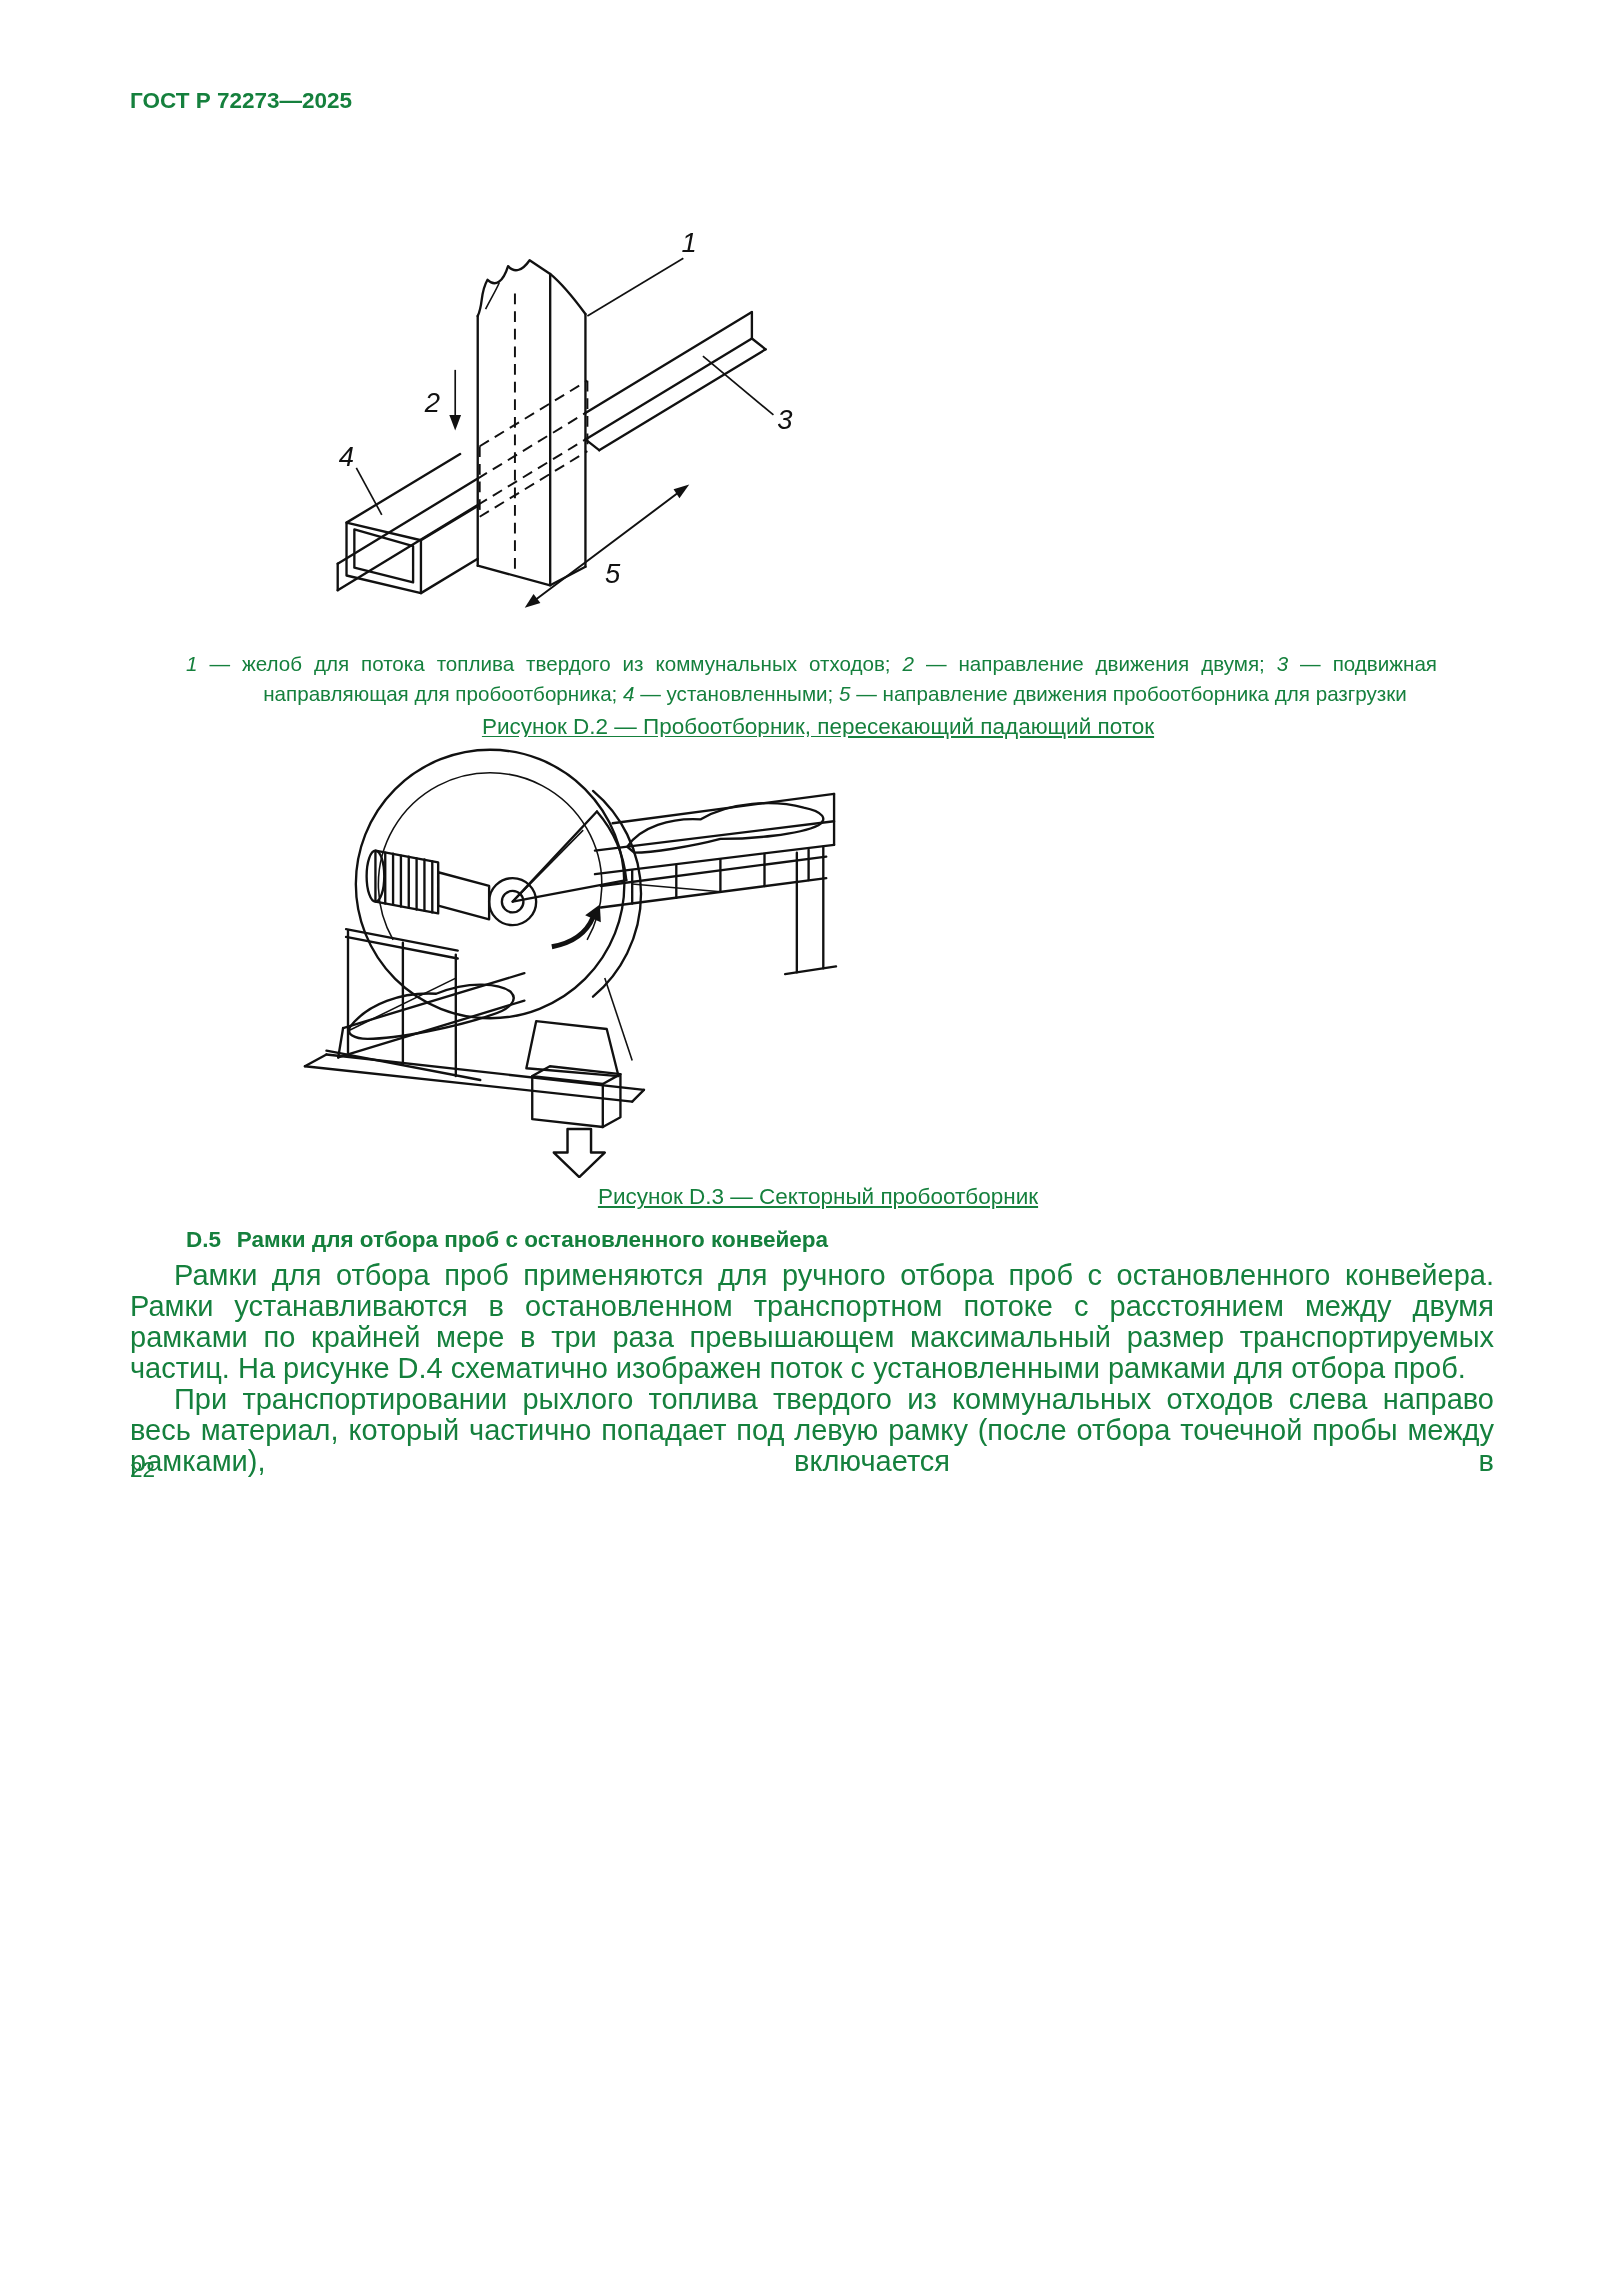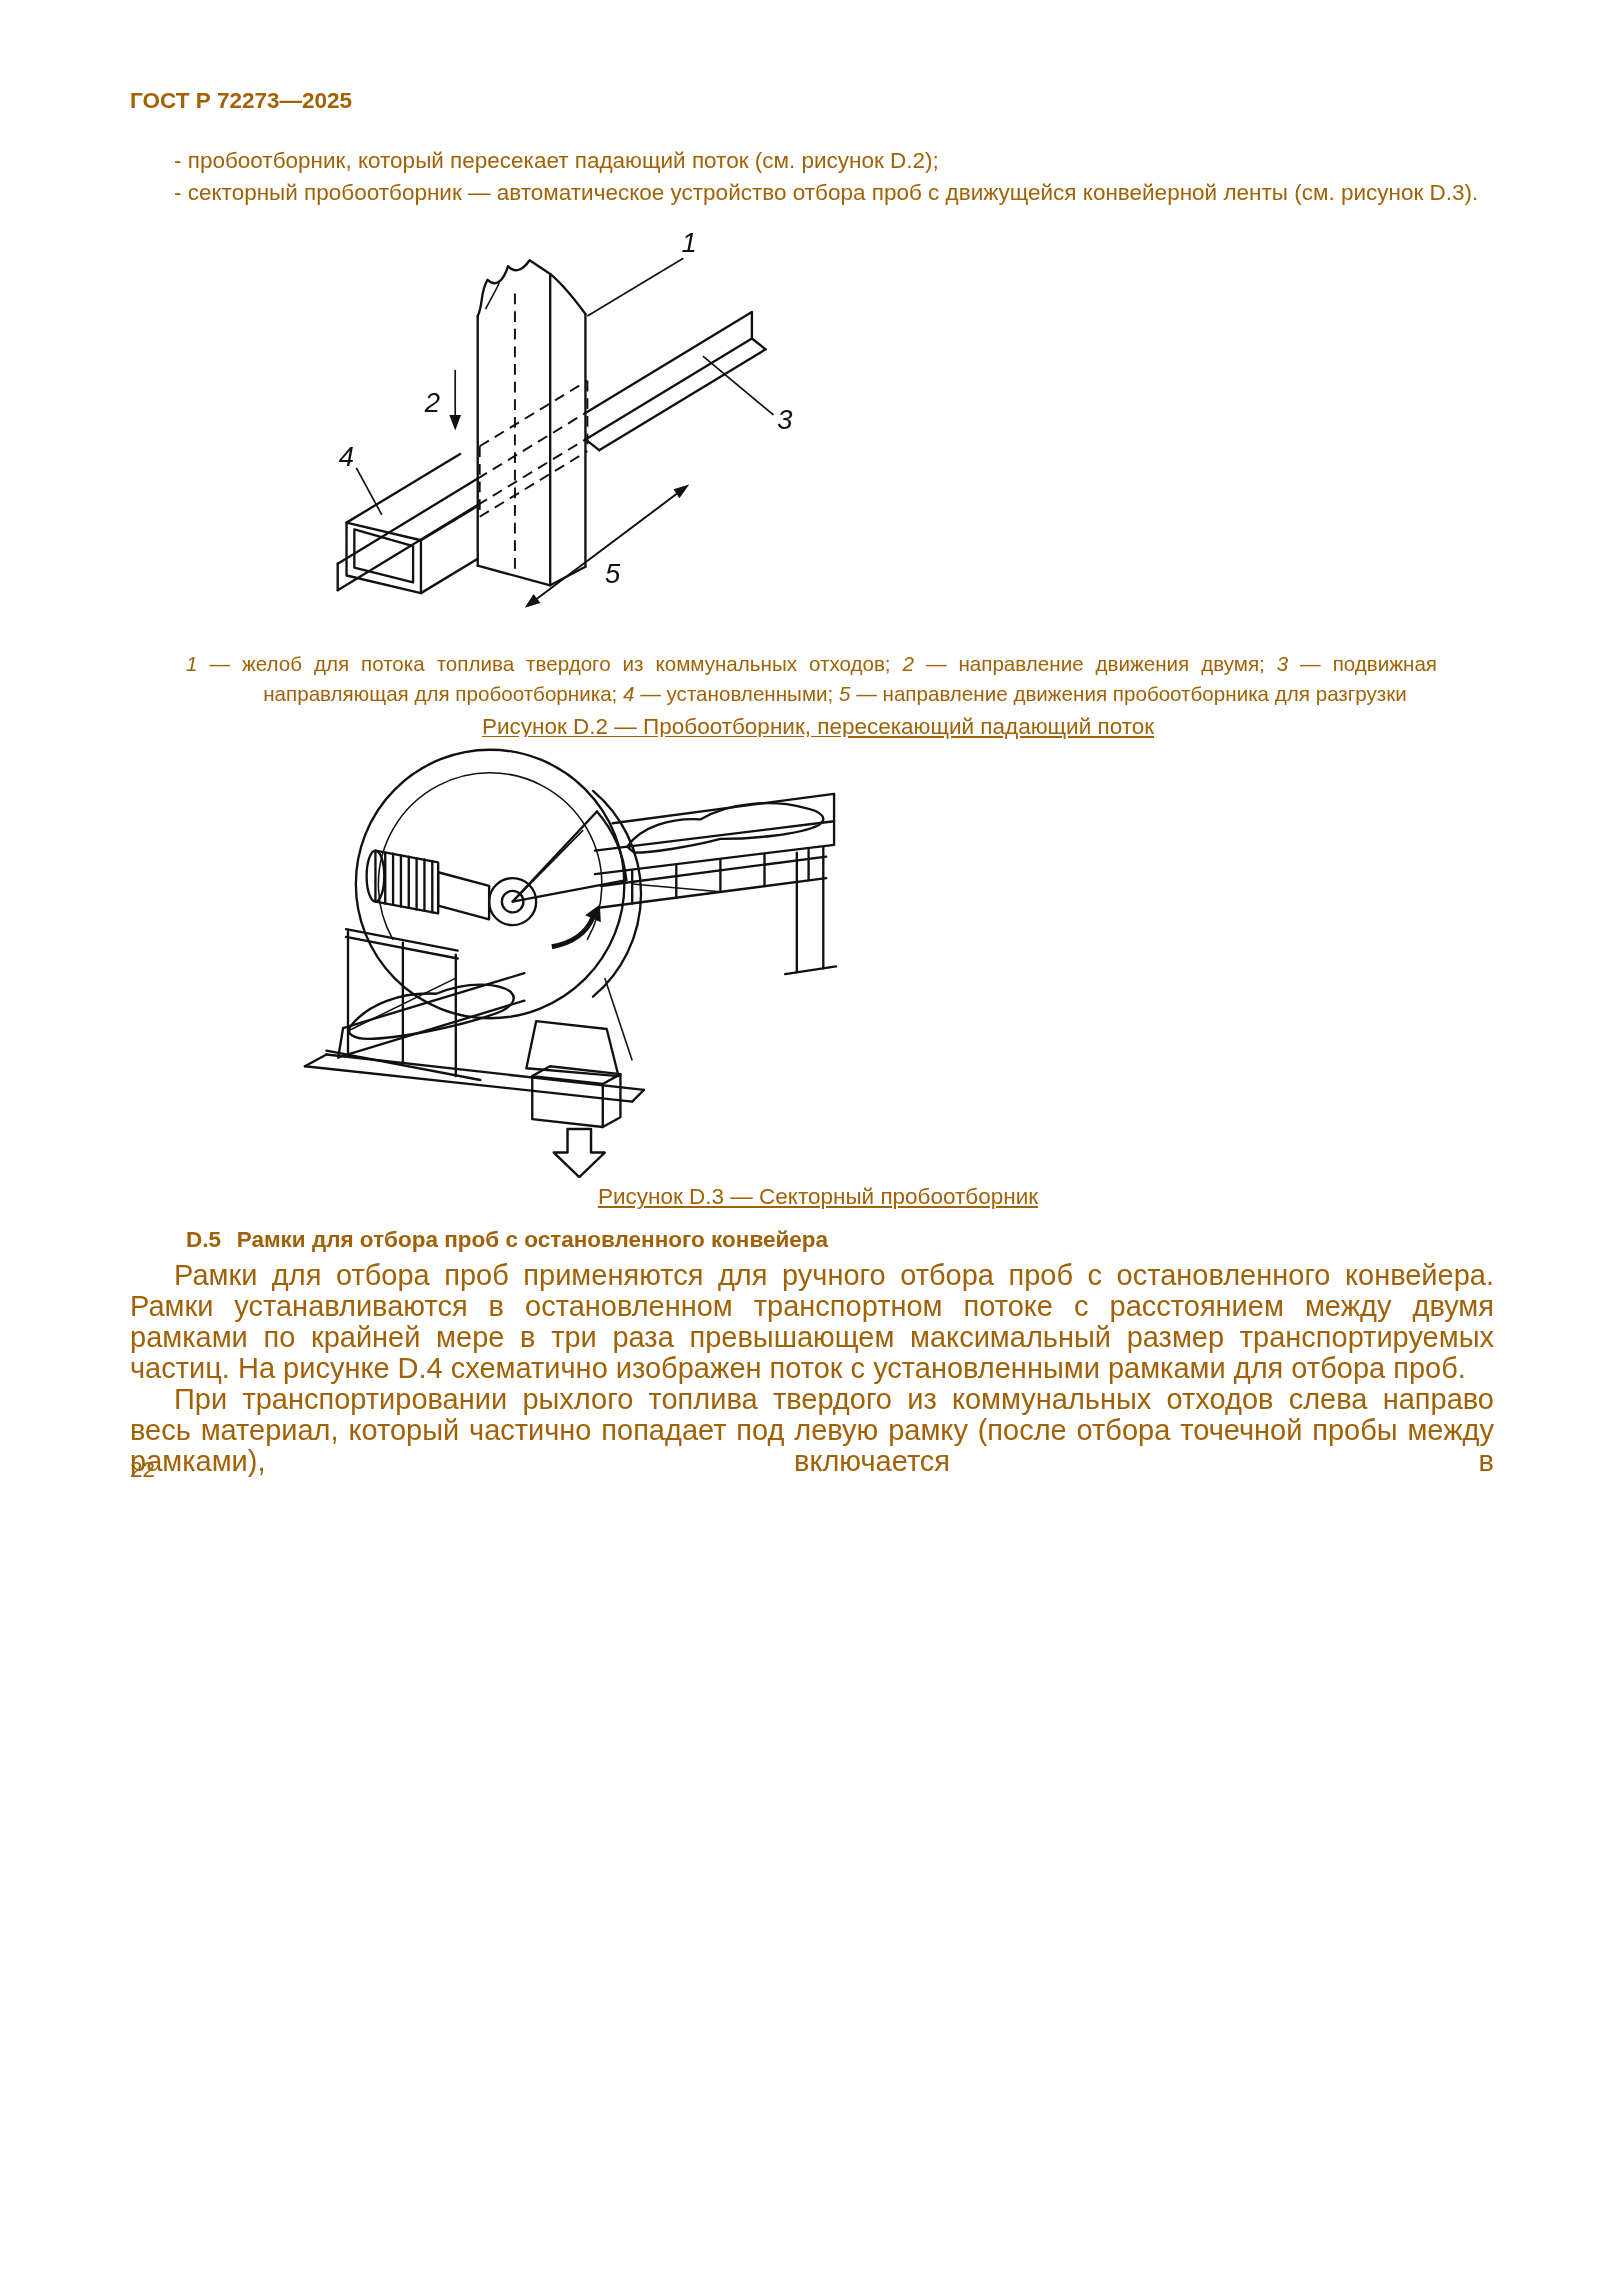--- a/index.html
+++ b/index.html
@@ -1,18 +1,18 @@
 <!DOCTYPE html>
 <html><head>
 <meta charset="utf-8">
 <style>
   html,body{margin:0;padding:0;background:#ffffff;}
   .page{
     position:relative;width:1621px;height:2293px;background:#fff;
-    font-family:"Liberation Sans",sans-serif;color:#a16207;overflow:hidden;
+    font-family:"Liberation Sans",sans-serif;color:#15803d;overflow:hidden;
   }
   .abs{position:absolute;}
   .running-header{left:130px;top:88px;font-size:22.5px;font-weight:bold;}
   .intro{left:130px;top:145px;width:1364px;font-size:22.5px;line-height:32px;text-align:justify;}
   .intro p{margin:0;text-indent:44px;}
   .fig{background:#fff;}
   .fig-d2{left:323px;top:223px;width:519px;height:423px;}
   .fig-d3{left:289px;top:737px;width:559px;height:441px;}
   .legend{
     left:186px;top:649px;width:1251px;font-size:20.6px;line-height:30px;
@@ -37,24 +37,20 @@
   .fill{fill:#111;stroke:none;}
   .figlabel{font-family:"Liberation Sans",sans-serif;font-style:italic;font-size:28px;fill:#111;}
 </style>
 </head>
 <body>
 
 <div class="page">
 
   <div class="abs running-header">ГОСТ Р 72273—2025</div>
 
-  <div class="abs intro">
-    <p>- пробоотборник, который пересекает падающий поток (см. рисунок D.2);</p>
-    <p>- секторный пробоотборник — автоматическое устройство отбора проб с движущейся конвейерной ленты (см. рисунок D.3).</p>
-  </div>
 
   <div class="abs fig fig-d2">
     <svg width="519" height="423" viewBox="0 0 530 432">
 
       <g>
         <path class="ln" d="M158,95 L158,350"></path>
         <path class="ln" d="M232,52 L232,370"></path>
         <path class="ln" d="M268,93 L268,351"></path>
         <path class="ln" d="M158,350 L232,370 L268,351"></path>
         <path class="ln" d="M158,95 C164,82 160,72 168,58 C176,66 184,60 189,44 C196,52 204,48 211,38 L232,52 C244,62 257,78 268,93"></path>

